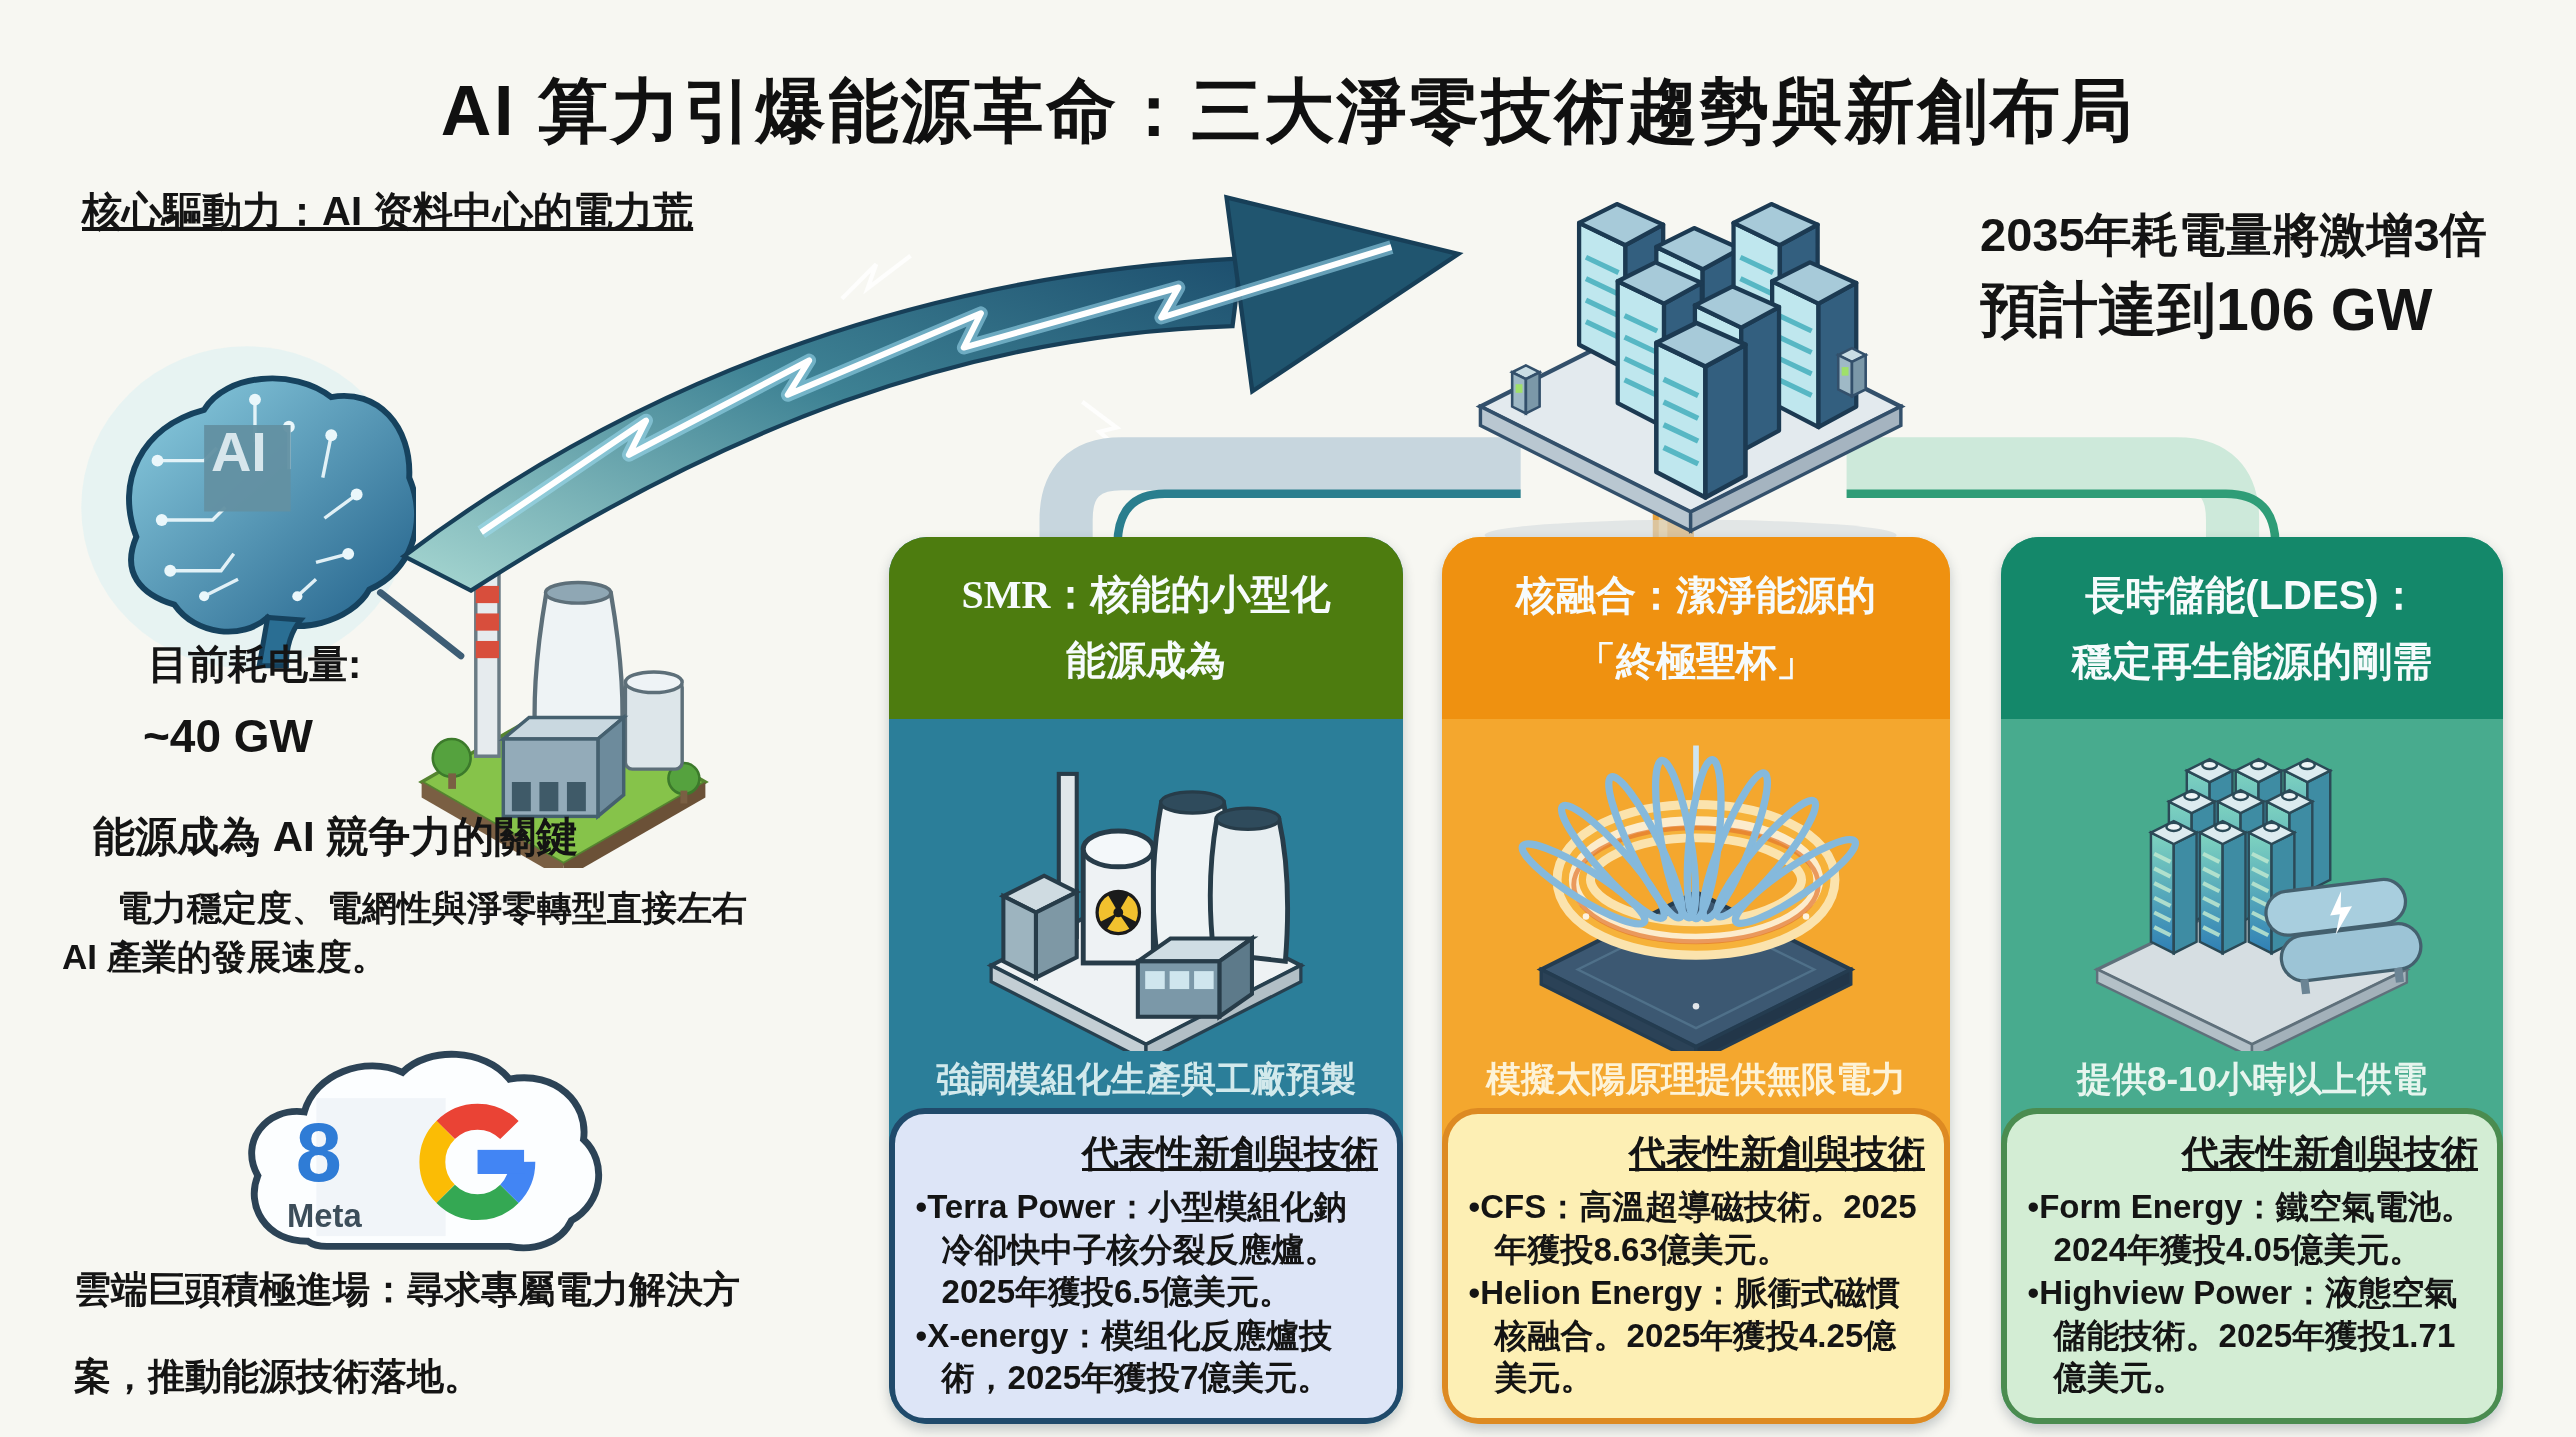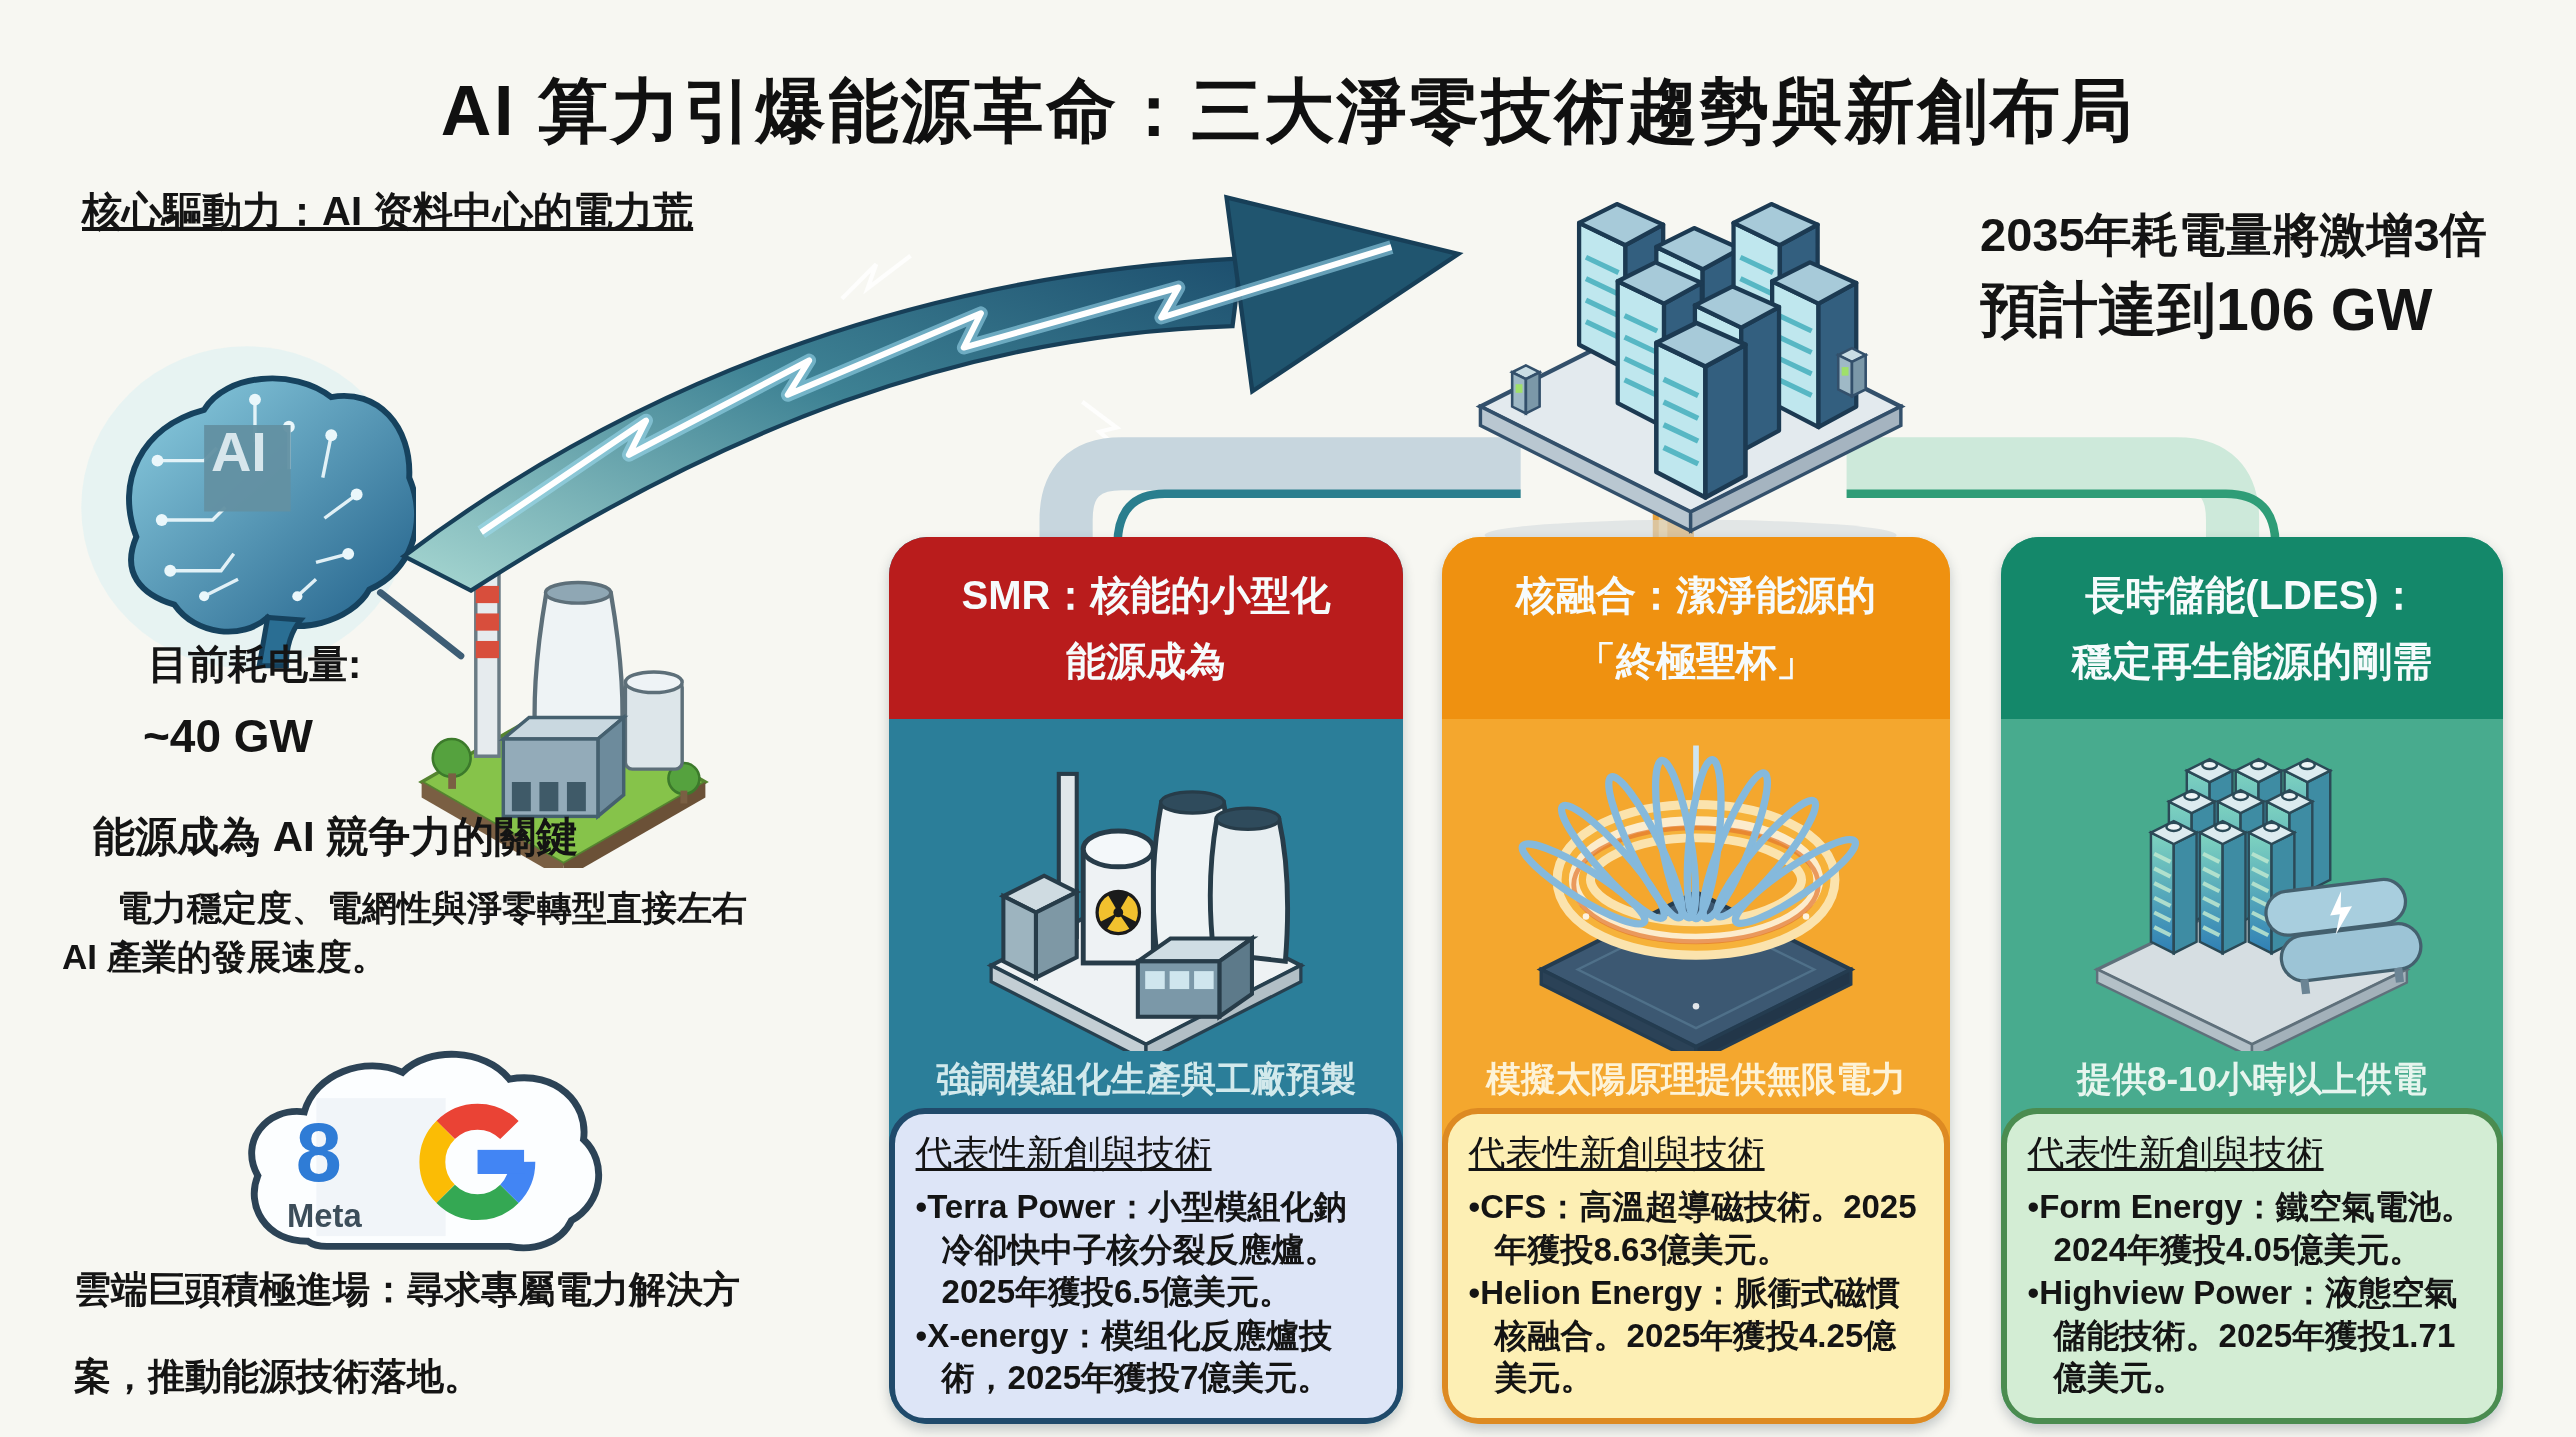--- a/index.html
+++ b/index.html
@@ -30,38 +30,38 @@
   .svg-arrow{left:361px;top:144px;width:1142px;height:451px;}
   .svg-pipes{left:859px;top:378px;width:1675px;height:223px;}
   .svg-servers{left:1450px;top:156px;width:483px;height:405px;}
   .svg-cloud{left:213px;top:1015px;width:405px;height:268px;}
 
   .card{position:absolute;top:537px;height:887px;border-radius:38px;overflow:hidden;box-shadow:0 5.2px 12px rgba(40,60,70,.25);}
   .card.c1{left:889px;width:514px;background:#2b7e99;}
   .card.c2{left:1442px;width:508px;background:#f4a72e;}
   .card.c3{left:2001px;width:502px;background:#48ab8e;}
   .card-head{height:182px;display:flex;flex-direction:column;justify-content:center;align-items:center;gap:3.4px;}
-  .c1 .card-head{background:#b91c1c;}
+  .c1 .card-head{background:#4d7c0f;font-family:Liberation Serif, serif;}
   .c2 .card-head{background:#ef9110;}
   .c3 .card-head{background:#14886a;}
   .card-title{color:#f6fbfc;font-size:40px;font-weight:bold;line-height:62px;white-space:nowrap;}
   .card-illus{height:337px;display:flex;justify-content:center;align-items:center;}
   .card-illus svg{position:relative;}
   .card-sub{height:52px;text-align:center;font-size:35px;font-weight:bold;}
   .c1 .card-sub{color:#d2e9ec;}
   .c2 .card-sub{color:#fdf3d8;}
   .c3 .card-sub{color:#e6f5ee;}
   .card-box{
     position:absolute;left:0;right:0;bottom:0;height:316px;box-sizing:border-box;
     border-radius:36px;border:6.9px solid #204a6b;background:#dde5f7;
     padding:12px 19px 6.9px 20.6px;
   }
   .c2 .card-box{border-color:#dd8a22;background:#fdefb4;}
   .c3 .card-box{border-color:#4b8c50;background:#d3edd4;}
-  .box-heading{text-align:left;font-size:37px;font-weight:normal;text-decoration:underline;margin:3.4px 0 6.9px 0;}
+  .box-heading{text-align:right;font-size:37px;font-weight:bold;text-decoration:underline;margin:3.4px 0 6.9px 0;}
   .box-list{margin:0;padding:0;list-style:none;}
   .box-list li{
     font-size:33px;font-weight:bold;line-height:1.28;
     padding-left:26px;text-indent:-26px;margin-bottom:1.7px;
   }
 </style>
 </head>
 <body>
 
 <div class="stage">

